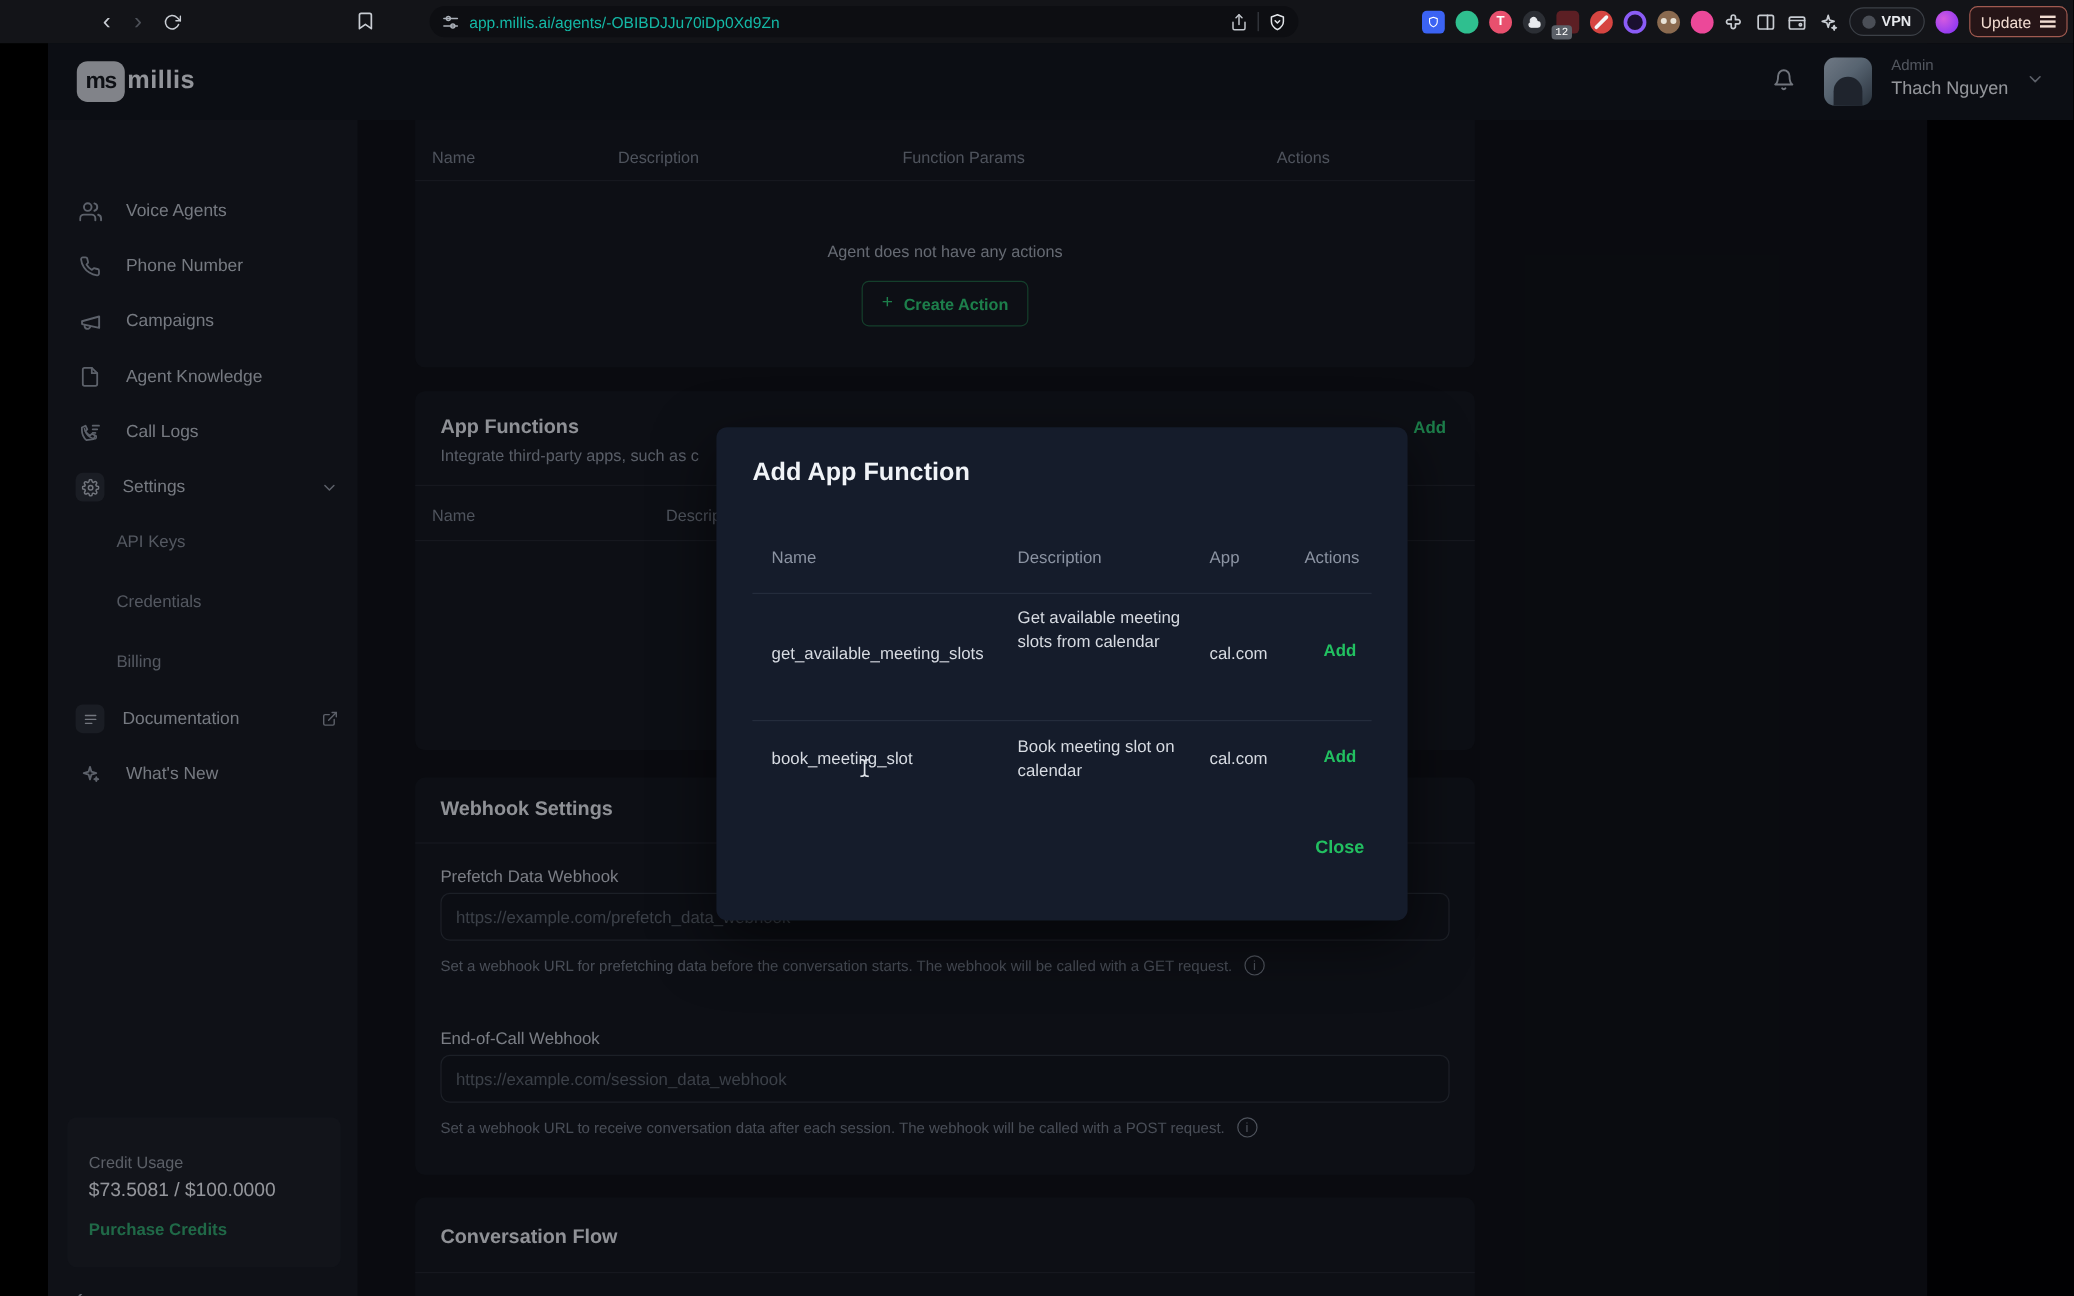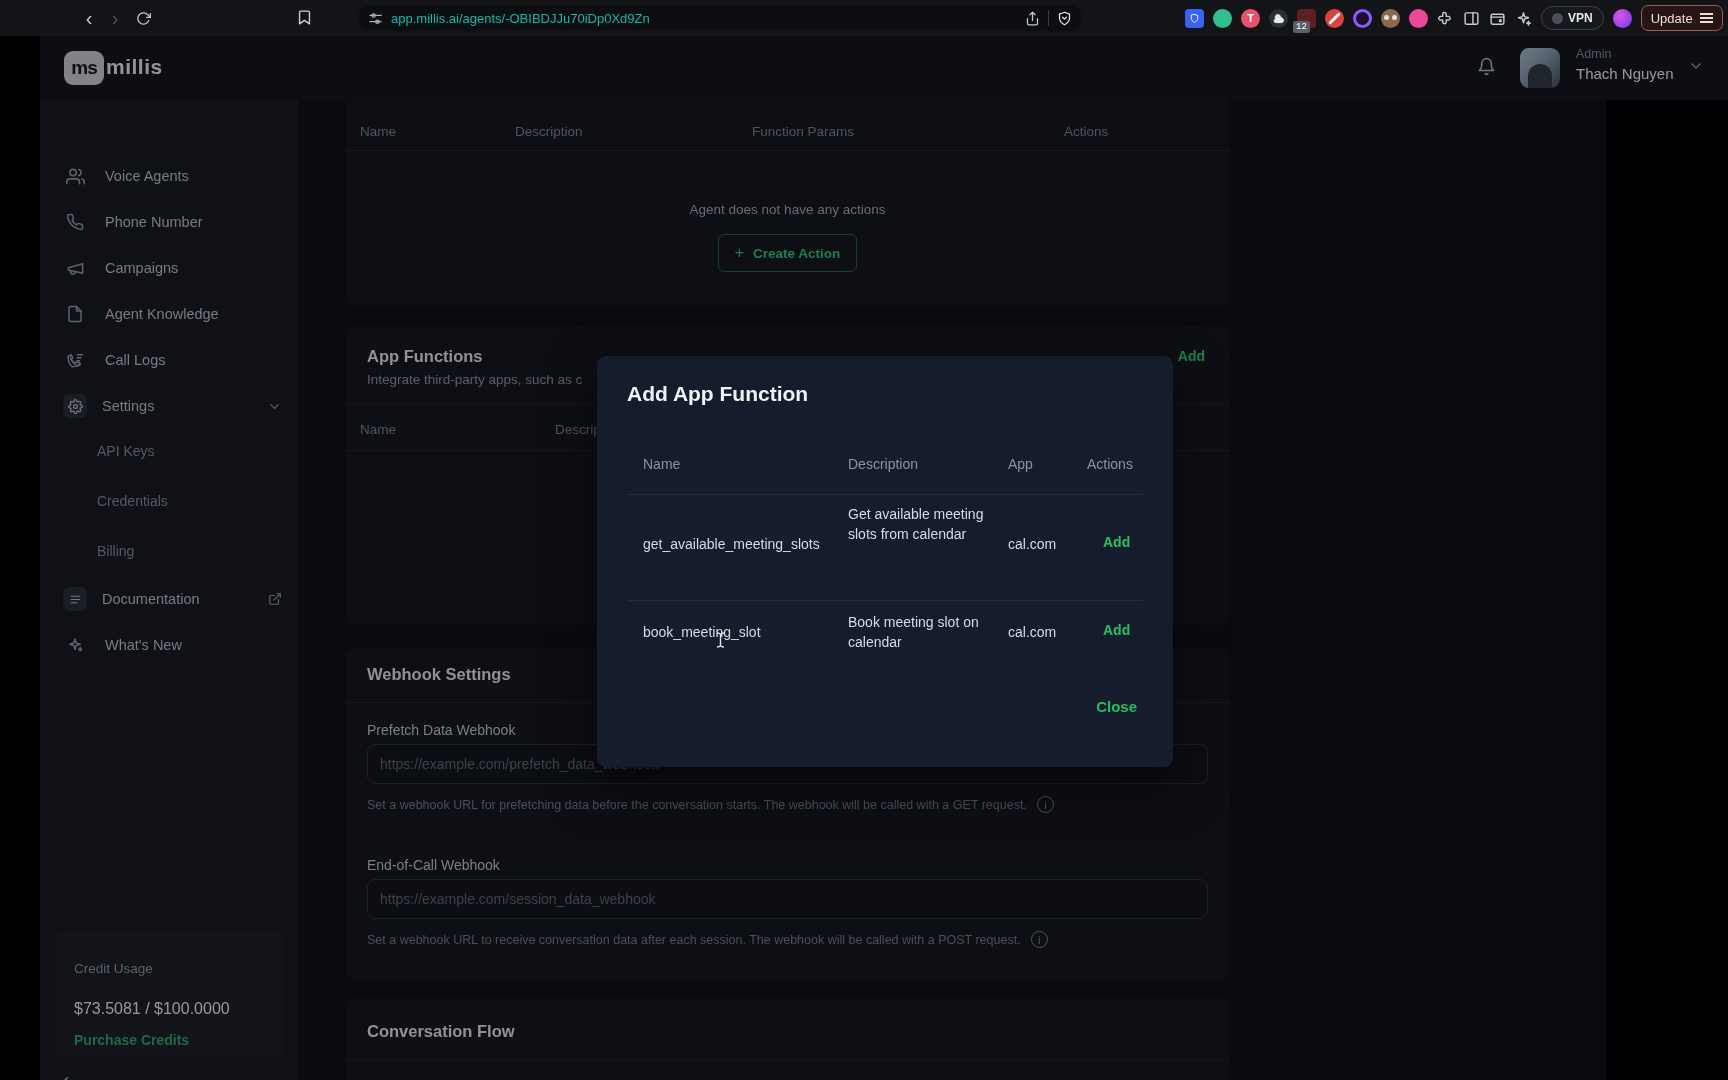--- a/index.html
+++ b/index.html
@@ -30,21 +30,21 @@
   .logo-text { position:absolute; left:66px; top:19px; color:#dde0e5; font-size:21px; font-weight:bold; letter-spacing:0.5px; }
 
   
   .sidebar { position:absolute; left:0; top:64px; width:258px; height:980px; background:#16191f; }
   .side-item { position:absolute; left:0; width:258px; height:34px; display:flex; align-items:center; gap:20px; padding-left:26px; color:#b2b8c0; font-size:14.5px; cursor:pointer; }
   .side-item .sic { color:#8b929d; width:19px; height:19px; }
   .side-sub { position:absolute; left:0; width:258px; height:30px; display:flex; align-items:center; padding-left:57px; color:#7e858f; font-size:14px; cursor:pointer; }
   .icon-box { width:24px; height:24px; background:#272b32; border-radius:6px; display:flex; align-items:center; justify-content:center; color:#aeb4bd; margin-left:-3px; margin-right:-5px; }
   .credit-box { position:absolute; left:16px; top:831px; width:228px; height:125px; background:#1a1d24; border-radius:8px; padding:30px 18px 0 18px; }
   .credit-title { color:#8a9098; font-size:13.5px; }
-  .credit-usage { color:#dfe2e7; font-size:16px; margin-top:24px; }
+  .credit-usage { color:#dfe2e7; font-size:16px; margin-top:8px; }
   .credit-purchase { color:#2f9e68; font-size:14px; font-weight:bold; margin-top:14px; cursor:pointer; }
   .collapse { position:absolute; left:22px; top:968px; color:#9aa0a9; font-size:22px; cursor:pointer; }
 
   
   .content { position:absolute; left:258px; top:64px; width:1430px; height:980px; overflow:hidden; }
   .card { position:absolute; left:48px; width:883px; background:#13161c; border-radius:8px; }
   .col-h { color:#767d88; font-size:13.5px; position:absolute; }
   .divider { position:absolute; left:0; width:100%; height:1px; background:#20242b; }
   .card-title { color:#d8dbe0; font-size:16.5px; font-weight:bold; position:absolute; left:21px; }
   .ghost-btn { display:inline-flex; align-items:center; gap:9px; border:1px solid #1e5e3e; border-radius:6px; color:#2bbf6e; font-size:13.5px; font-weight:bold; padding:9px 16px; cursor:pointer; background:transparent; }

